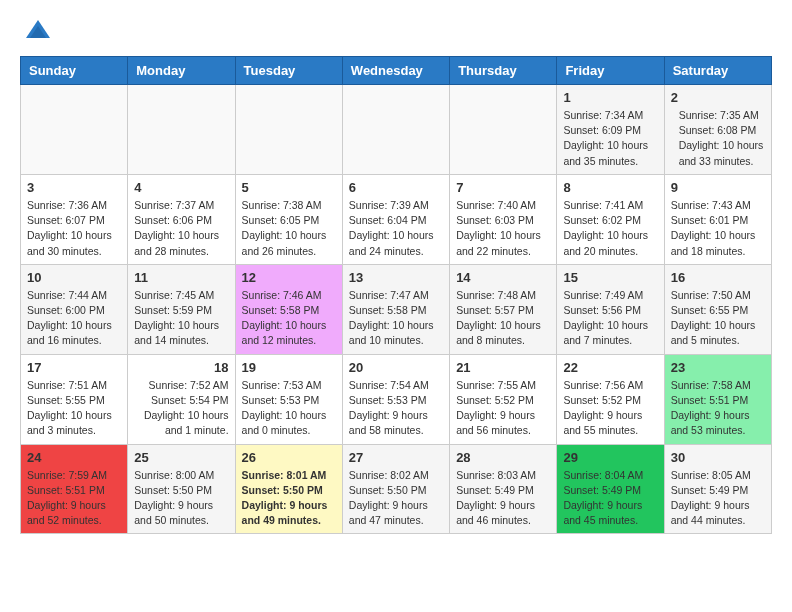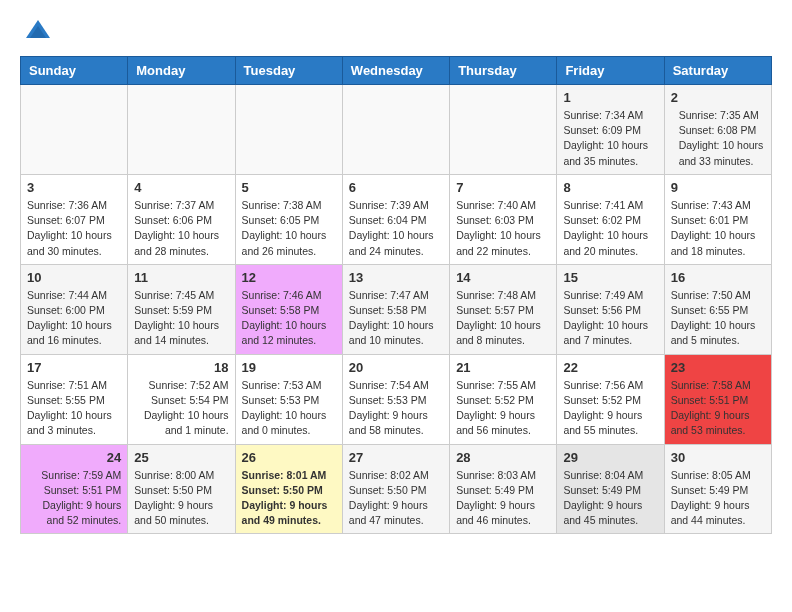--- a/index.html
+++ b/index.html
@@ -219,29 +219,29 @@
             <div class="day-info" style="white-space: pre-line;">Sunrise: 7:55 AM
 Sunset: 5:52 PM
 Daylight: 9 hours and 56 minutes.</div>
           </td>
           <td style="background: rgb(255, 255, 255);">
             <div class="day-number">22</div>
             <div class="day-info" style="white-space: pre-line;">Sunrise: 7:56 AM
 Sunset: 5:52 PM
 Daylight: 9 hours and 55 minutes.</div>
           </td>
-          <td style="background: #ef4444; margin-top: 32px;">
+          <td style="background: #86efac; margin-top: 32px;">
             <div class="day-number">23</div>
             <div class="day-info" style="white-space: pre-line;">Sunrise: 7:58 AM
 Sunset: 5:51 PM
 Daylight: 9 hours and 53 minutes.</div>
           </td>
         </tr>
         <tr>
-          <td style="background: #f0abfc; text-align: right;">
+          <td style="background: #ef4444;">
             <div class="day-number">24</div>
             <div class="day-info" style="white-space: pre-line;">Sunrise: 7:59 AM
 Sunset: 5:51 PM
 Daylight: 9 hours and 52 minutes.</div>
           </td>
           <td style="background: rgb(245, 245, 245);">
             <div class="day-number">25</div>
             <div class="day-info" style="white-space: pre-line;">Sunrise: 8:00 AM
 Sunset: 5:50 PM
 Daylight: 9 hours and 50 minutes.</div>
@@ -257,21 +257,21 @@
             <div class="day-info" style="white-space: pre-line;">Sunrise: 8:02 AM
 Sunset: 5:50 PM
 Daylight: 9 hours and 47 minutes.</div>
           </td>
           <td style="background: rgb(245, 245, 245);">
             <div class="day-number">28</div>
             <div class="day-info" style="white-space: pre-line;">Sunrise: 8:03 AM
 Sunset: 5:49 PM
 Daylight: 9 hours and 46 minutes.</div>
           </td>
-          <td style="background: #e5e5e5;">
+          <td style="background: #22c55e;">
             <div class="day-number">29</div>
             <div class="day-info" style="white-space: pre-line;">Sunrise: 8:04 AM
 Sunset: 5:49 PM
 Daylight: 9 hours and 45 minutes.</div>
           </td>
           <td style="background: rgb(245, 245, 245);">
             <div class="day-number">30</div>
             <div class="day-info" style="white-space: pre-line;">Sunrise: 8:05 AM
 Sunset: 5:49 PM
 Daylight: 9 hours and 44 minutes.</div>

